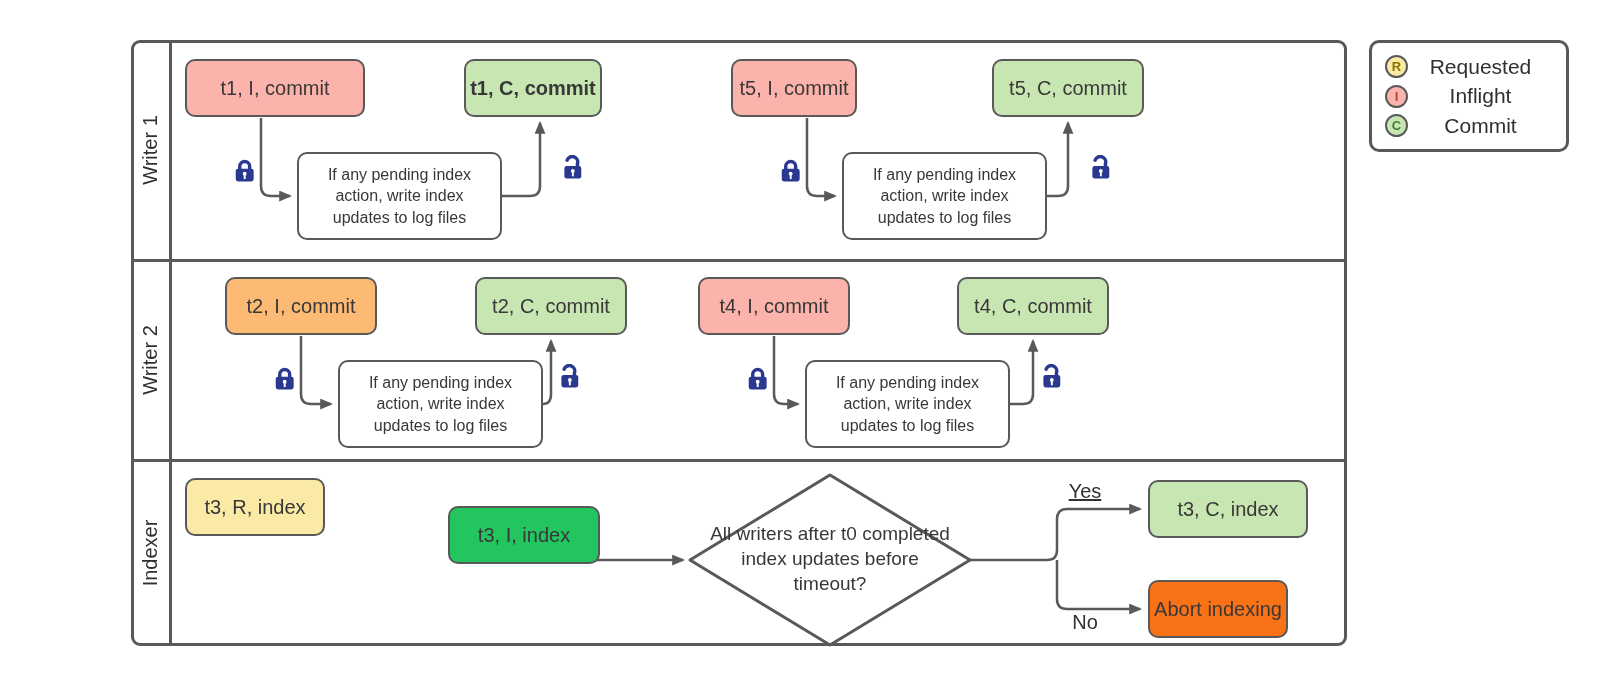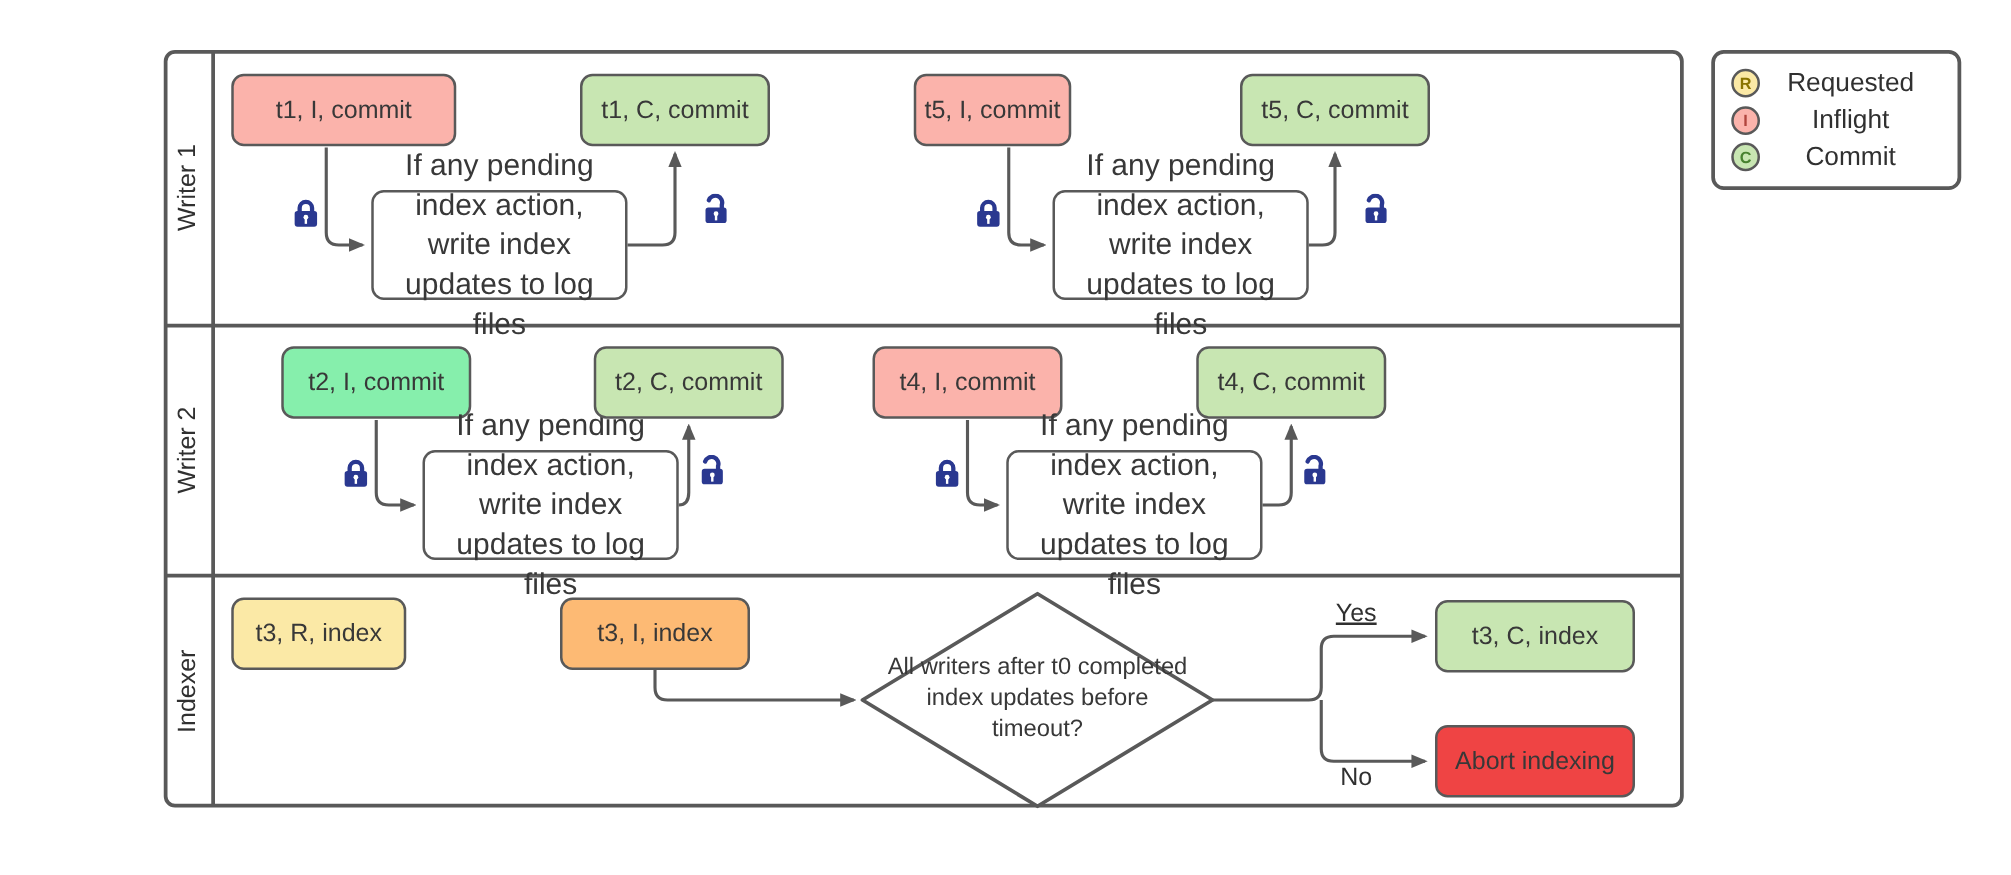--- a/index.html
+++ b/index.html
@@ -9,21 +9,21 @@
          border:3px solid #595959;border-radius:9px;box-sizing:border-box;}
   .divider{position:absolute;background:#595959;}
   .lane-label{position:absolute;width:140px;height:26px;line-height:26px;
               text-align:center;font-size:20px;color:#303030;
               transform:rotate(-90deg);}
   .overlay{position:absolute;left:0;top:0;pointer-events:none;}
   .node{position:absolute;box-sizing:border-box;border:2.5px solid #595959;
         border-radius:10px;display:flex;align-items:center;justify-content:center;
         font-size:20px;color:#383838;text-align:center;background:#fff;}
   .state{height:58px;}
-  .process{font-size:24px;line-height:1.32;padding:2px 6px;}
+  .process{font-size:16px;line-height:1.32;padding:2px 6px;}
   .diamond-text{position:absolute;font-size:19px;line-height:1.32;color:#383838;
                 text-align:center;}
   .edge-label{position:absolute;font-size:20px;color:#303030;text-align:center;}
   .legend{position:absolute;left:1369px;top:40px;width:200px;height:112px;
           box-sizing:border-box;border:3px solid #595959;border-radius:10px;
           background:#fff;display:flex;flex-direction:column;
           justify-content:space-evenly;padding:6px 13px;}
   .legend-row{display:flex;align-items:center;}
   .legend-circle{width:23px;height:23px;border:2.5px solid #595959;border-radius:50%;
                  box-sizing:border-box;display:flex;align-items:center;justify-content:center;
@@ -86,39 +86,39 @@
     <use href="#lock-closed" x="780" y="158" width="21" height="25"></use>
     <use href="#lock-open" x="1088" y="155" width="23" height="25"></use>
     <use href="#lock-closed" x="274" y="366" width="21" height="25"></use>
     <use href="#lock-open" x="557" y="364" width="23" height="25"></use>
     <use href="#lock-closed" x="747" y="366" width="21" height="25"></use>
     <use href="#lock-open" x="1039" y="364" width="23" height="25"></use>
   </svg>
 
   <div class="node state" style="left: 185px; top: 59px; width: 180px; background-color: rgb(251, 179, 171);">t1, I, commit</div>
   <div class="node process" style="left: 297px; top: 152px; width: 205px; height: 88px; background-color: rgb(255, 255, 255);">If any pending index action, write index updates to log files</div>
-  <div class="node state" style="left: 464px; top: 59px; width: 152px; background-color: rgb(200, 230, 178);">t1, C, commit</div>
+  <div class="node state" style="left: 464px; top: 59px; width: 138px; background-color: rgb(200, 230, 178); font-weight: bold;">t1, C, commit</div>
   <div class="node state" style="left: 731px; top: 59px; width: 126px; background-color: rgb(251, 179, 171);">t5, I, commit</div>
   <div class="node process" style="left: 842px; top: 152px; width: 205px; height: 88px; background-color: rgb(255, 255, 255);">If any pending index action, write index updates to log files</div>
   <div class="node state" style="left: 992px; top: 59px; width: 152px; background-color: rgb(200, 230, 178);">t5, C, commit</div>
 
-  <div class="node state" style="left: 225px; top: 277px; width: 152px; background-color: #86efac;">t2, I, commit</div>
+  <div class="node state" style="left: 225px; top: 277px; width: 152px; background-color: #fdba74;">t2, I, commit</div>
   <div class="node process" style="left: 338px; top: 360px; width: 205px; height: 88px; background-color: rgb(255, 255, 255);">If any pending index action, write index updates to log files</div>
   <div class="node state" style="left: 475px; top: 277px; width: 152px; background-color: rgb(200, 230, 178);">t2, C, commit</div>
   <div class="node state" style="left: 698px; top: 277px; width: 152px; background-color: rgb(251, 179, 171);">t4, I, commit</div>
   <div class="node process" style="left: 805px; top: 360px; width: 205px; height: 88px; background-color: rgb(255, 255, 255);">If any pending index action, write index updates to log files</div>
   <div class="node state" style="left: 957px; top: 277px; width: 152px; background-color: rgb(200, 230, 178);">t4, C, commit</div>
 
   <div class="node state" style="left: 185px; top: 478px; width: 140px; background-color: rgb(251, 233, 166);">t3, R, index</div>
-  <div class="node state" style="left: 448px; top: 478px; width: 152px; background-color: #fdba74;">t3, I, index</div>
+  <div class="node state" style="left: 448px; top: 506px; width: 152px; background-color: #22c55e;">t3, I, index</div>
   <div class="diamond-text" style="left:705px;top:521px;width:250px;">All writers after t0 completed index updates before timeout?</div>
   <div class="edge-label" style="left:1060px;top:480px;width:50px;text-decoration:underline;">Yes</div>
   <div class="edge-label" style="left:1063px;top:611px;width:44px;">No</div>
   <div class="node state" style="left: 1148px; top: 480px; width: 160px; background-color: rgb(200, 230, 178);">t3, C, index</div>
-  <div class="node state" style="left: 1148px; top: 580px; width: 160px; background-color: #ef4444;">Abort indexing</div>
+  <div class="node state" style="left: 1148px; top: 580px; width: 140px; background-color: #f97316;">Abort indexing</div>
 
   <div class="legend">
     <div class="legend-row">
       <div class="legend-circle" style="background-color: rgb(251, 233, 166); color: rgb(138, 116, 0);">R</div>
       <div class="legend-label">Requested</div>
     </div>
     <div class="legend-row">
       <div class="legend-circle" style="background-color: rgb(251, 179, 171); color: rgb(176, 68, 60);">I</div>
       <div class="legend-label">Inflight</div>
     </div>

